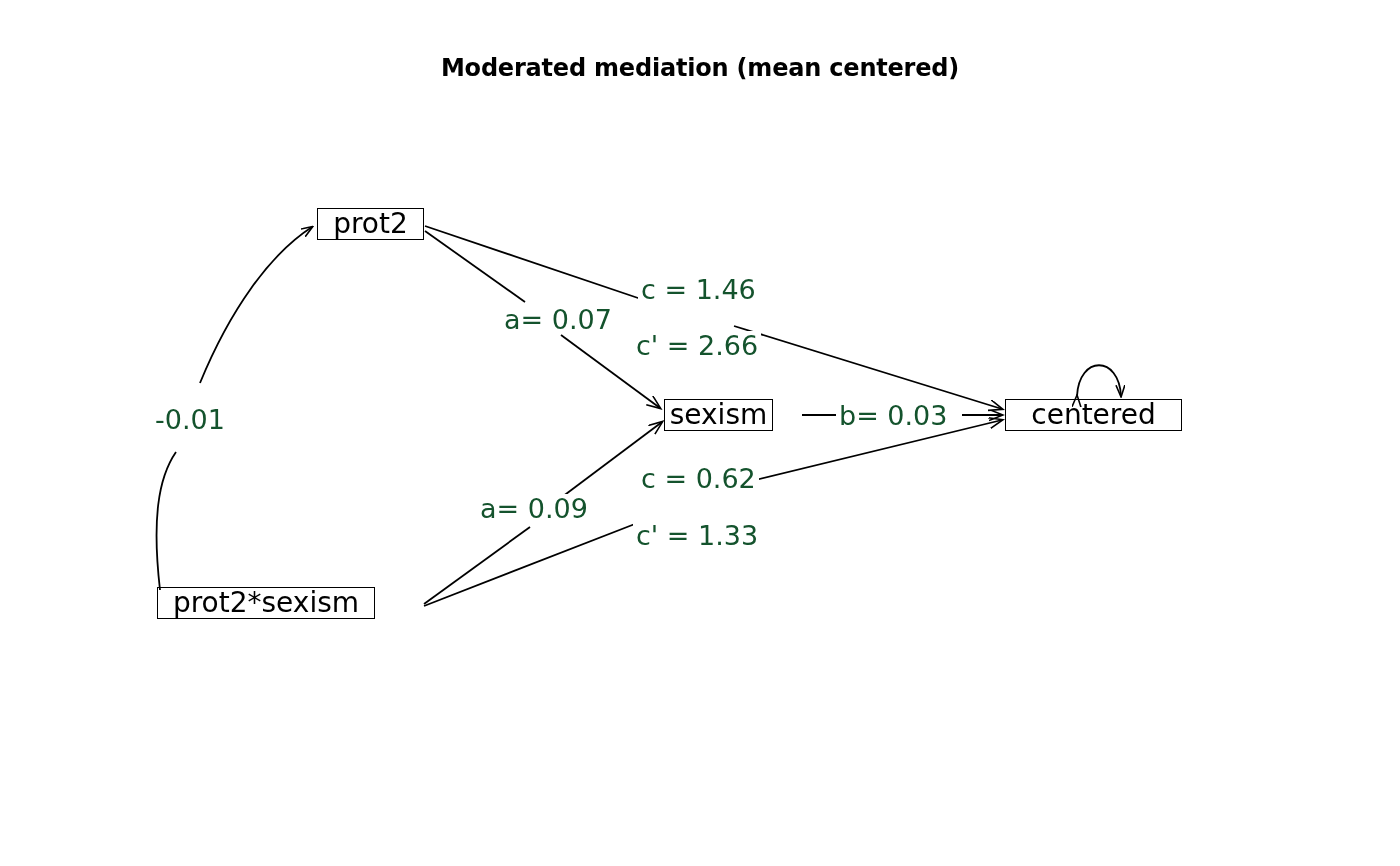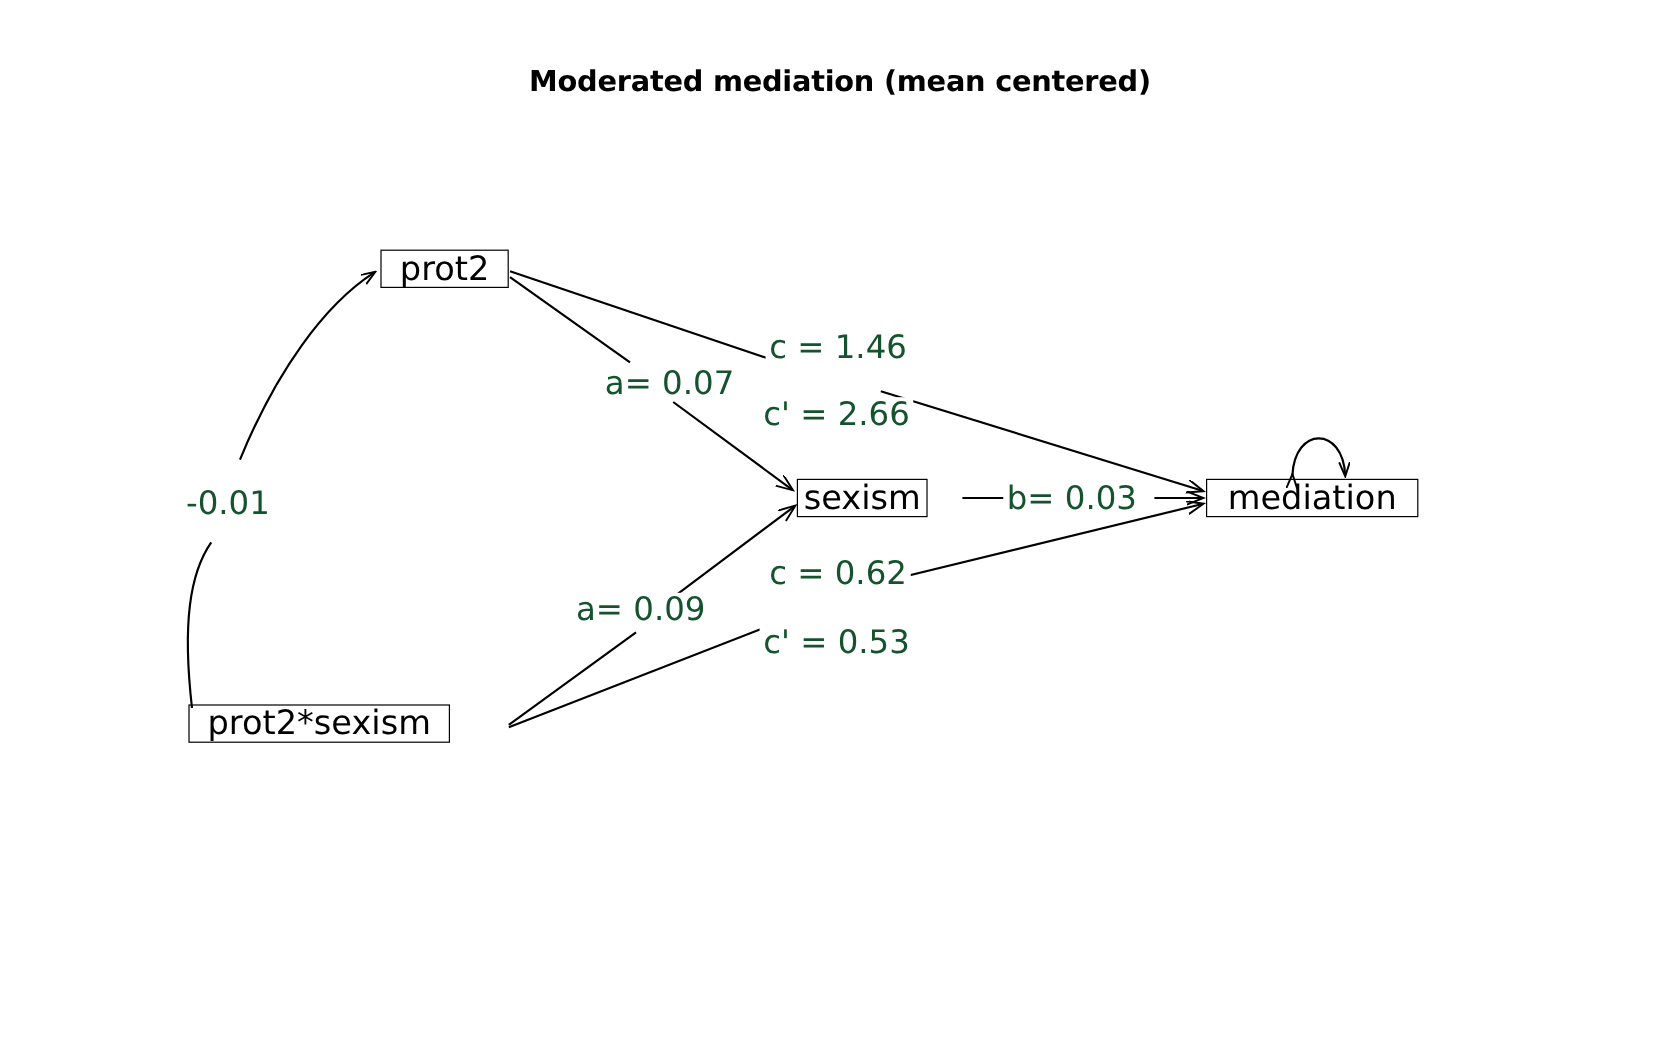--- a/index.html
+++ b/index.html
@@ -112,36 +112,36 @@
 
   <div class="node-box" style="left:317px; top:208px; width:107px; height:32px;">
     <span>prot2</span>
   </div>
 
   <div class="node-box" style="left:664px; top:399px; width:109px; height:32px;">
     <span>sexism</span>
   </div>
 
   <div class="node-box" style="left:1005px; top:399px; width:177px; height:32px;">
-    <span>mediation</span>
+    <span>centered</span>
   </div>
 
   <div class="node-box" style="left:157px; top:587px; width:218px; height:32px;">
     <span>prot2*sexism</span>
   </div>
 
   <div class="edge-label" style="left:152px; top:405px;">-0.01</div>
 
   <div class="edge-label" style="left:501px; top:305px;">a= 0.07</div>
 
   <div class="edge-label" style="left:638px; top:275px;">c =  1.46</div>
 
   <div class="edge-label" style="left:633px; top:331px;">c' =  2.66</div>
 
   <div class="edge-label" style="left:477px; top:494px;">a= 0.09</div>
 
   <div class="edge-label" style="left:638px; top:464px;">c =  0.62</div>
 
-  <div class="edge-label" style="left:633px; top:521px;">c' =  0.53</div>
+  <div class="edge-label" style="left:633px; top:521px;">c' =  1.33</div>
 
   <div class="edge-label" style="left:836px; top:401px;">b= 0.03</div>
 
 </div>
 
 </body></html>

